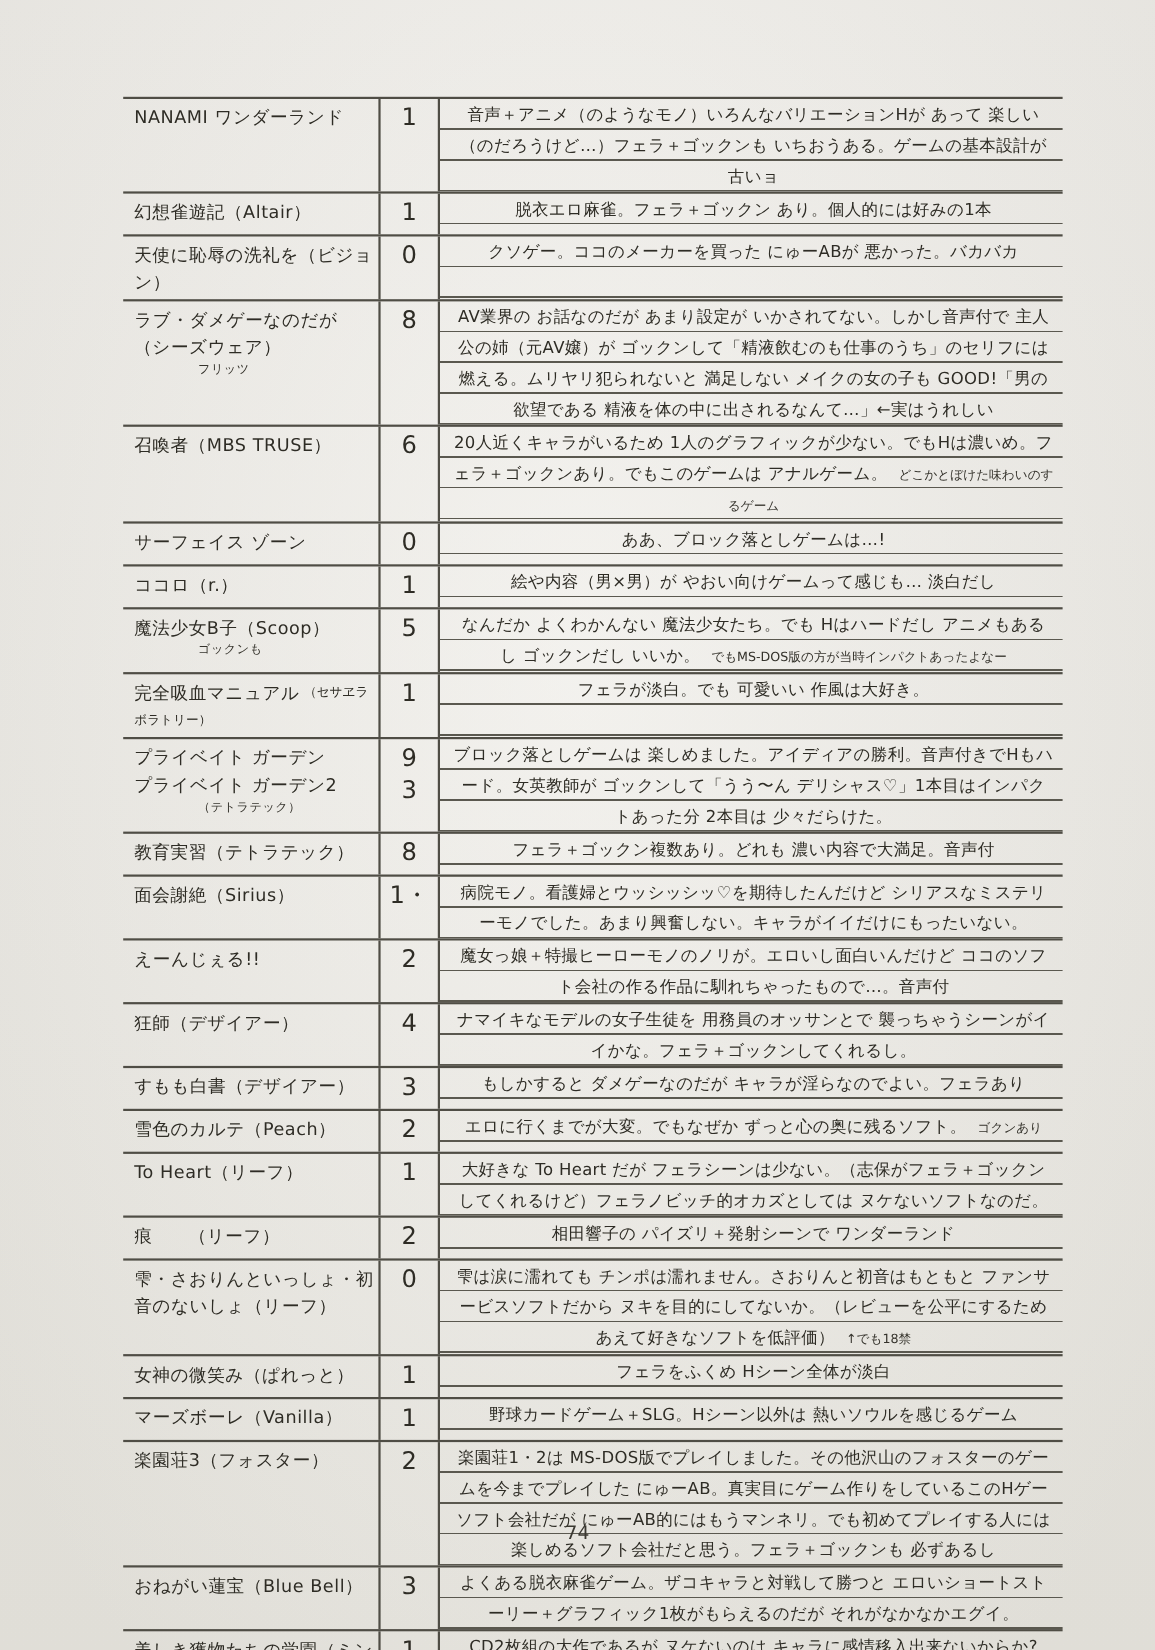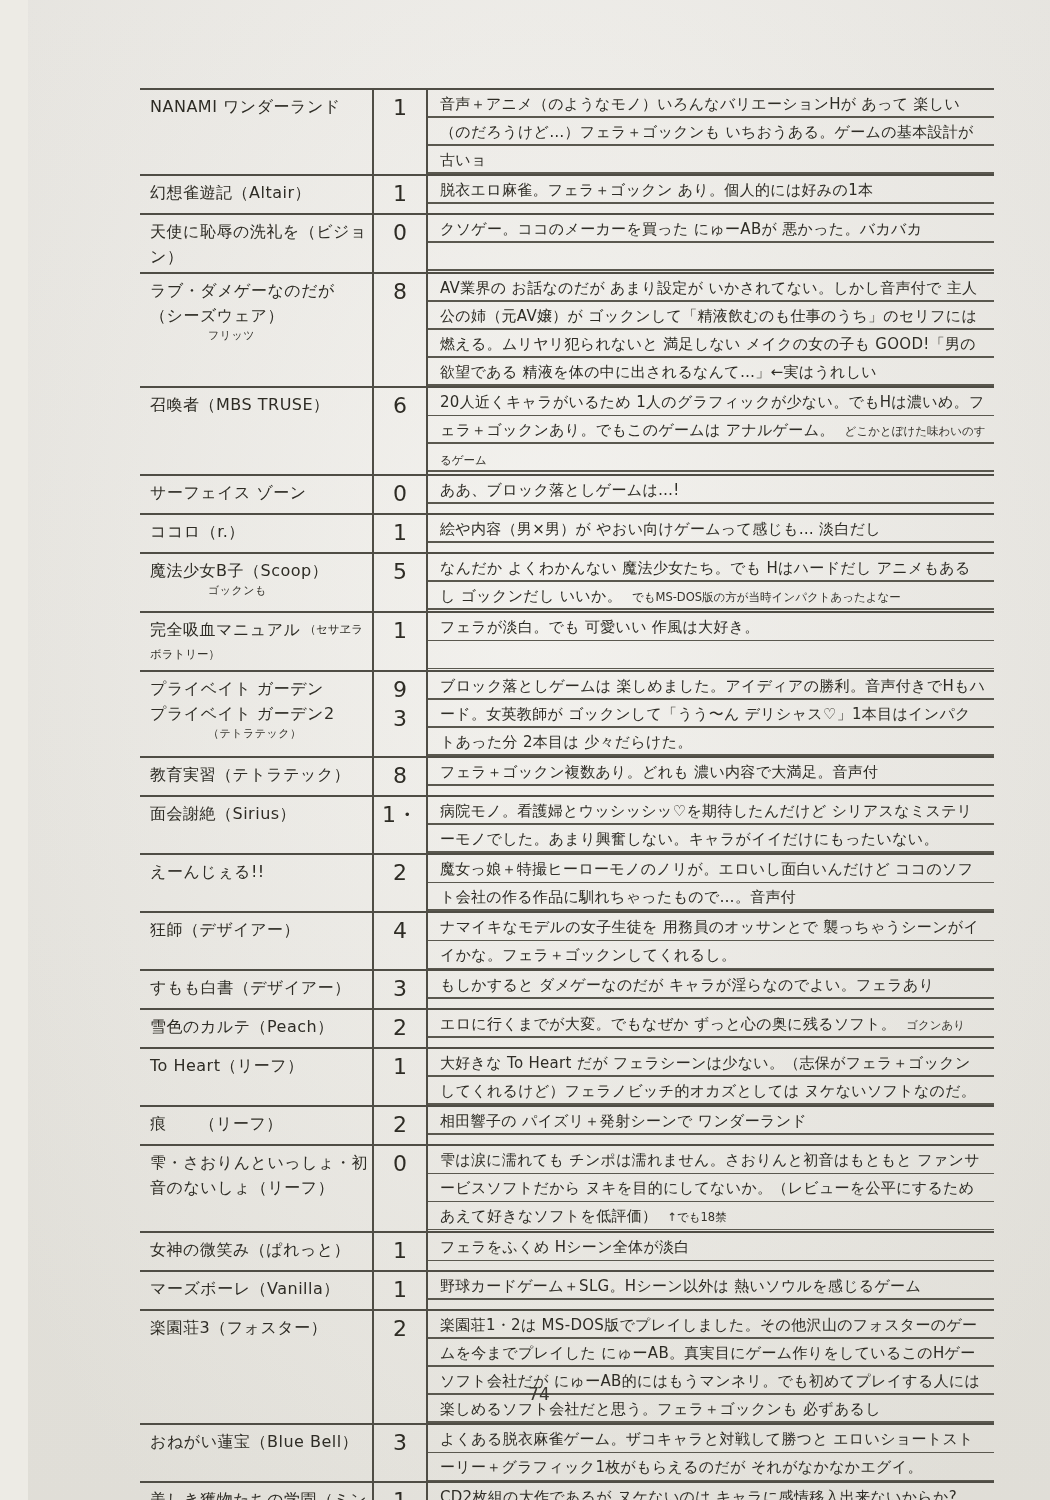--- a/index.html
+++ b/index.html
@@ -7,21 +7,20 @@
     width:1050px; height:1500px; overflow:hidden; position:relative;
     background:#edebe5;
     font-family:"DejaVu Sans", sans-serif;
     color:#2e2c25;
   }
   .page {
     position:absolute; inset:0;
     background:
       radial-gradient(ellipse at 50% 40%, rgba(255,255,255,0.35), rgba(0,0,0,0.04) 90%),
       linear-gradient(180deg,#efede8 0%, #ebe9e3 60%, #e9e7e0 100%);
-    margin-left: 28px;
   }
   .review-table {
     position:absolute; left:112px; top:88px; width:854px;
     border-top:2px solid #4f4d45;
   }
   .row {
     display:grid;
     grid-template-columns:232px 56px 1fr;
     border-bottom:2px solid #4f4d45;
   }
@@ -38,20 +37,21 @@
     font-size:22px; line-height:29px;
     padding-top:3px;
   }
   .comment-cell {
     font-size:15px; line-height:28px;
     padding:0 8px 0 12px;
     letter-spacing:0.3px;
     background-image:repeating-linear-gradient(180deg,
       rgba(0,0,0,0) 0px, rgba(0,0,0,0) 26.5px,
       #5a584f 26.5px, #5a584f 28px);
+    text-align:center;
   }
   .small { font-size:11.5px; letter-spacing:0; }
   .sub { font-size:11px; line-height:16px; padding-left:58px; color:#35332c; }
   .t-titlenote { margin-left:4px; vertical-align:2px; }
   .t-note { margin-left:10px; color:#34322b; }
   .page-number {
     position:absolute; left:0; right:0; top:1384px;
     text-align:center; font-size:17px; color:#3a3831;
   }
 </style>

